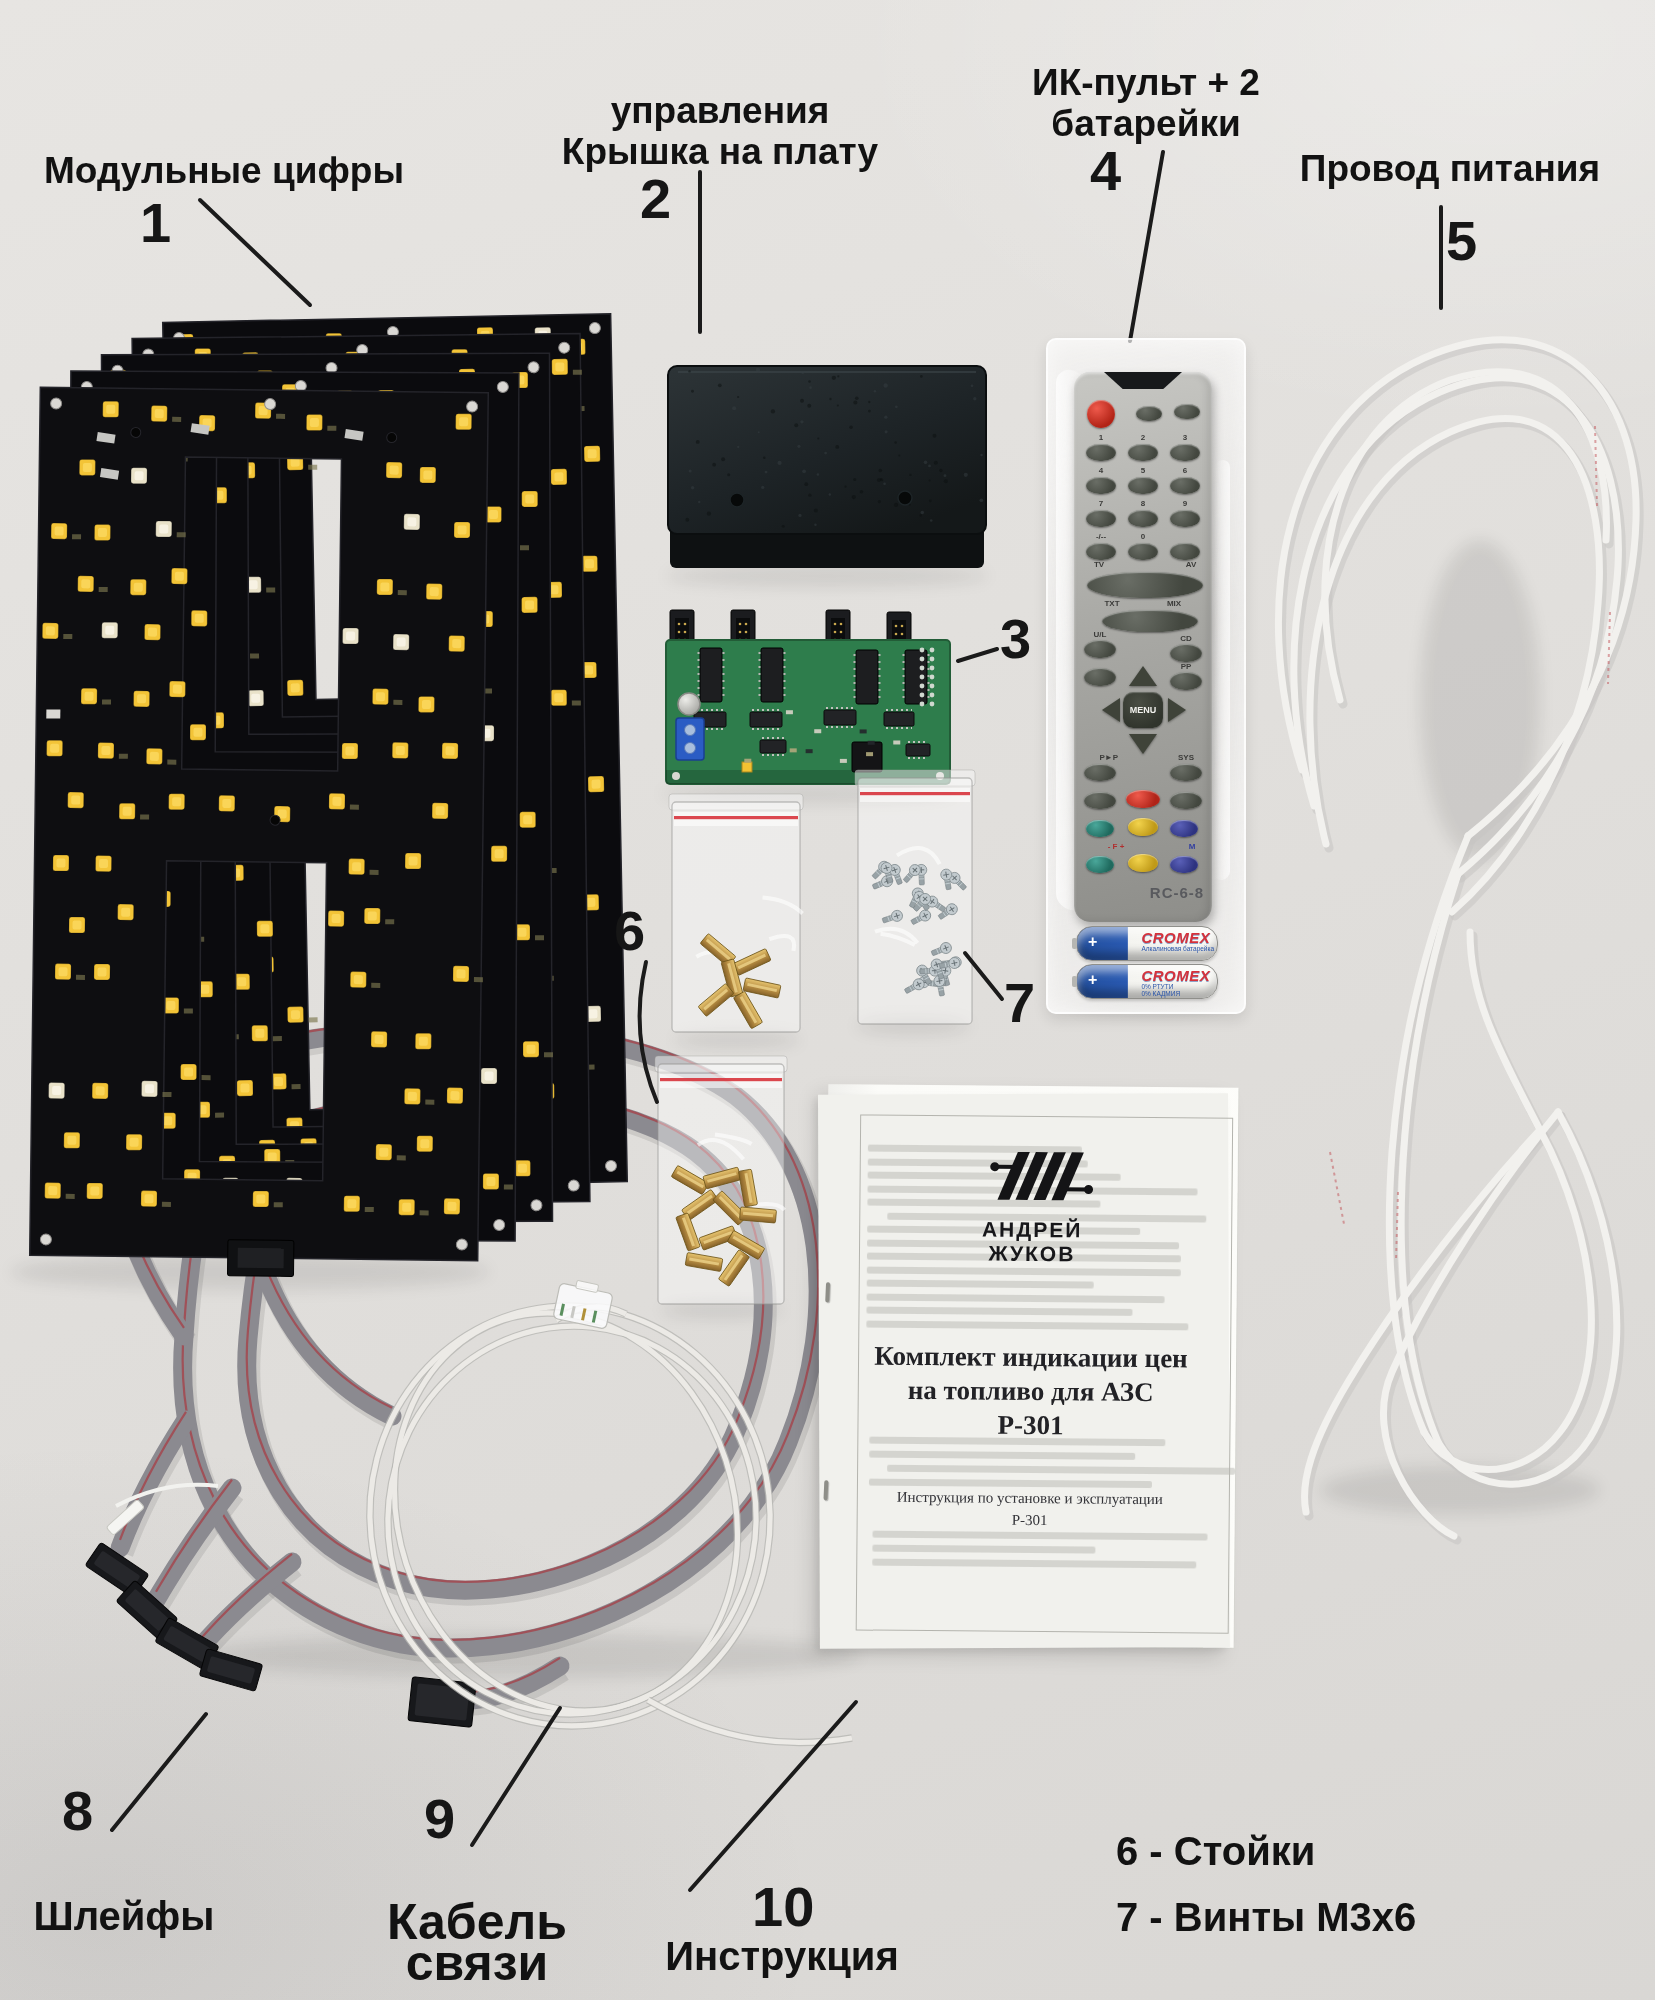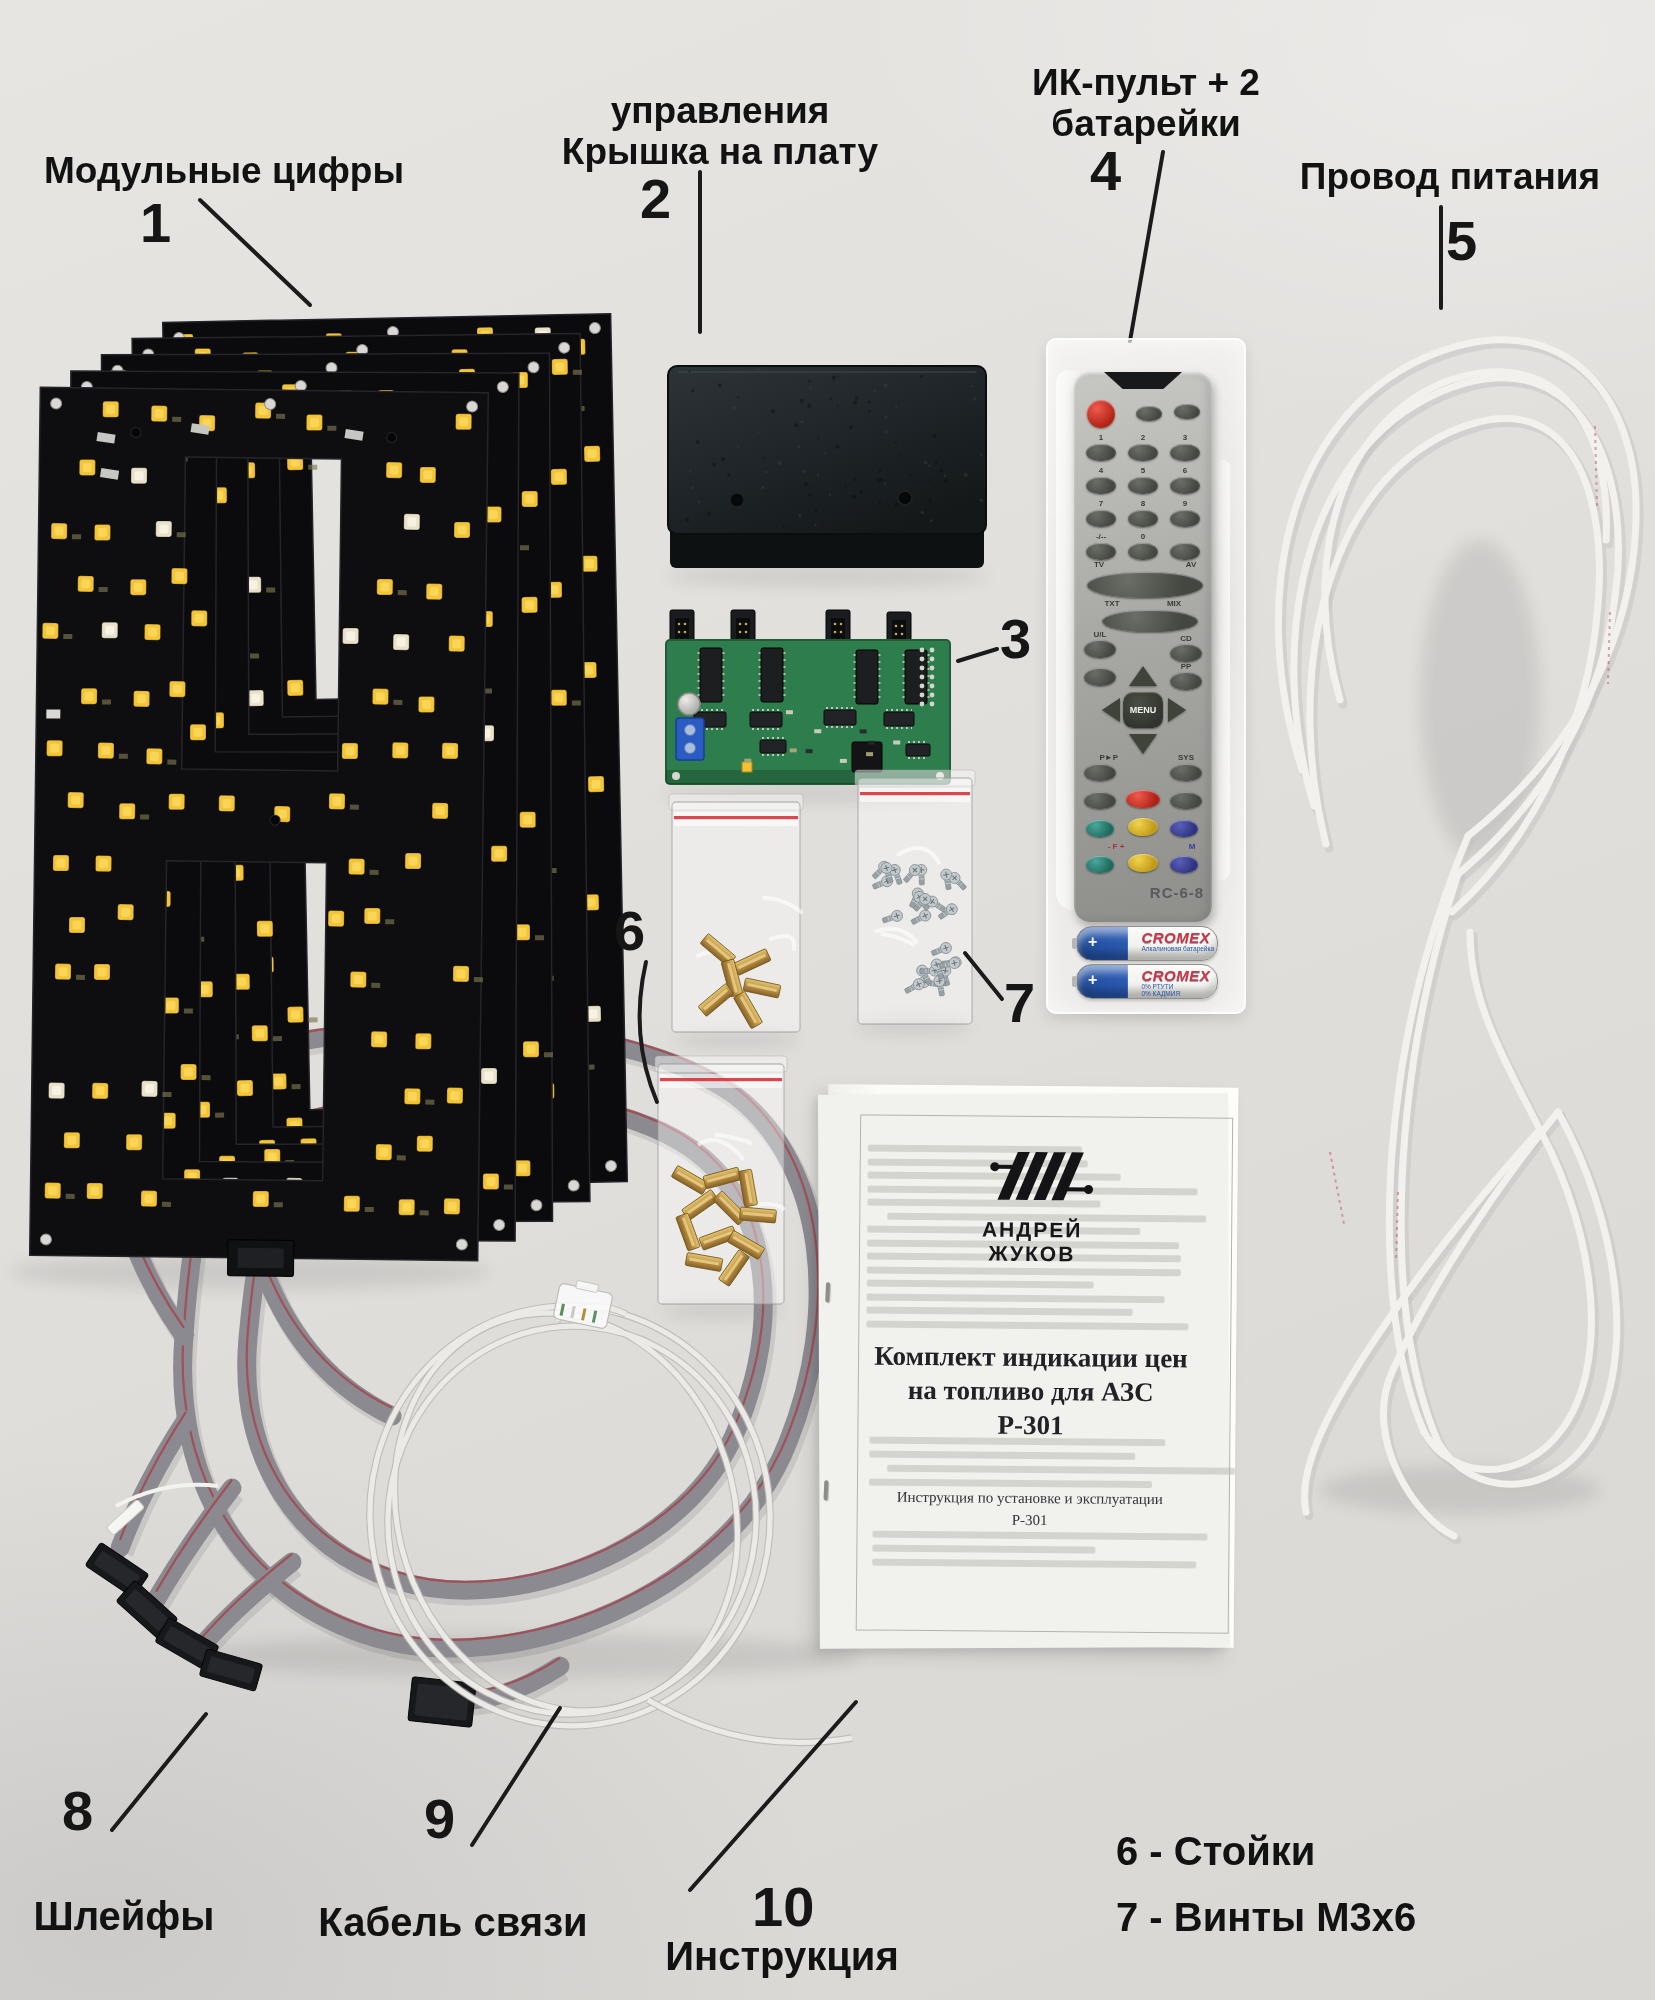--- a/index.html
+++ b/index.html
@@ -1795,31 +1795,31 @@
   <div class="n" style="left:640px;top:166px;">2</div>
 
   <div class="n" style="left:1000px;top:606px;">3</div>
 
   <div class="lab" style="left:988px;top:62px;width:316px;">
     <div>ИК-пульт + 2</div>
     <div>батарейки</div>
   </div>
   <div class="n" style="left:1090px;top:138px;">4</div>
 
-  <div class="lab" style="left:1268px;top:156px;width:364px;">Провод питания</div>
+  <div class="lab" style="left:1268px;top:148px;width:364px;">Провод питания</div>
   <div class="n" style="left:1446px;top:208px;">5</div>
 
   <div class="n" style="left:614px;top:898px;">6</div>
   <div class="n" style="left:1004px;top:970px;">7</div>
 
   <div class="n" style="left:62px;top:1778px;">8</div>
   <div class="lab" style="left:26px;top:1896px;width:196px;font-size:40px;">Шлейфы</div>
 
   <div class="n" style="left:424px;top:1786px;">9</div>
-  <div class="lab" style="left:288px;top:1902px;width:330px;font-size:40px;">Кабель связи</div>
+  <div class="lab" style="left:312px;top:1902px;width:330px;font-size:50px;">Кабель связи</div>
 
   <div class="n" style="left:752px;top:1874px;">10</div>
   <div class="lab" style="left:636px;top:1936px;width:292px;font-size:40px;">Инструкция</div>
 
   <div class="legend" style="left:1116px;top:1818px;">
     <div>6 - Стойки</div>
     <div>7 - Винты М3х6</div>
   </div>
 </div>
 

